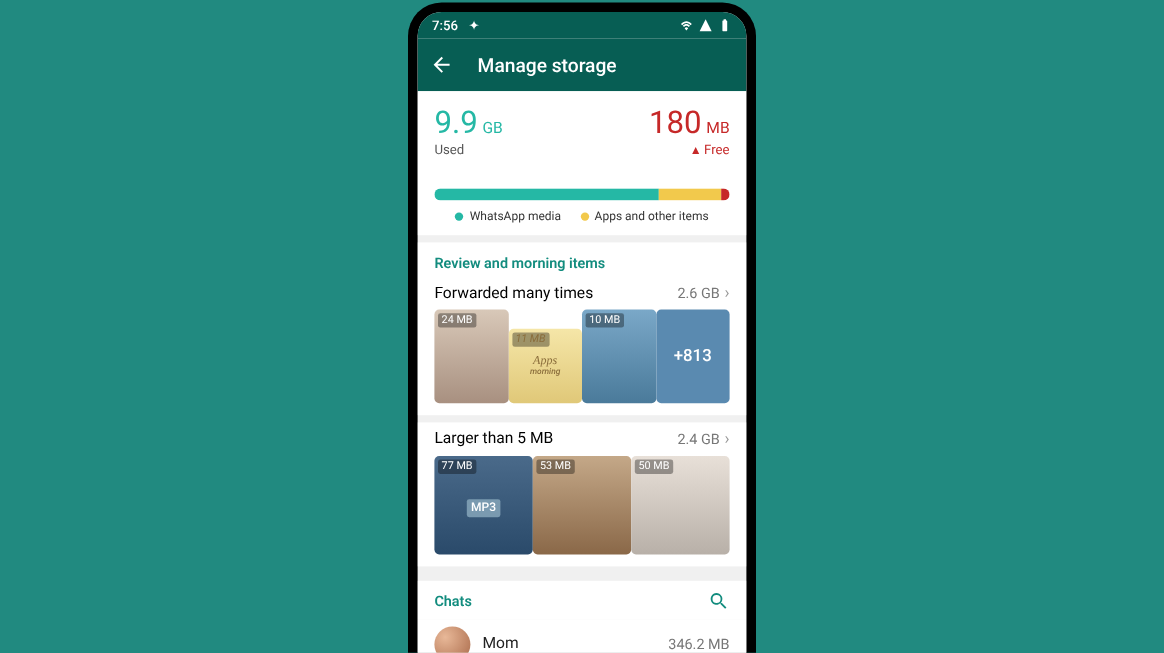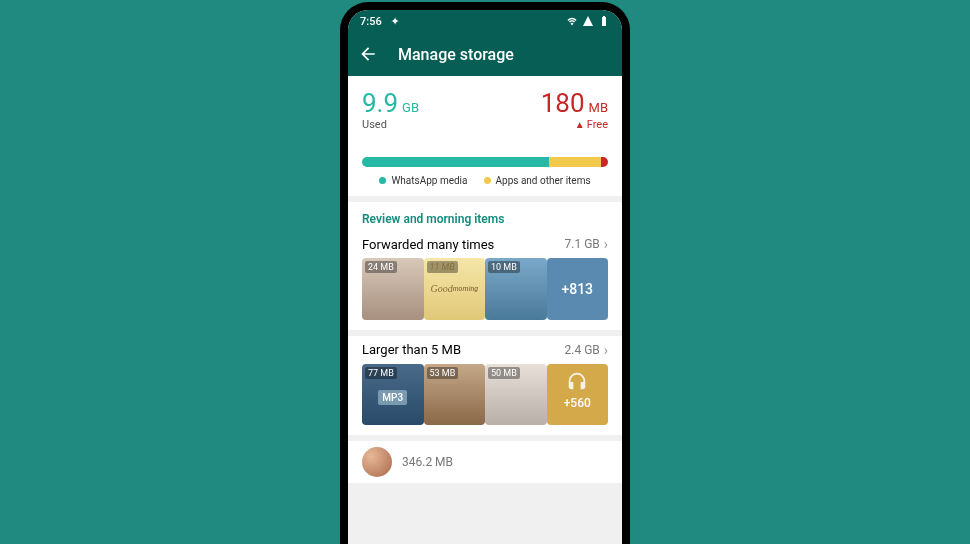--- a/index.html
+++ b/index.html
@@ -111,21 +111,21 @@
     position: relative; overflow: hidden;
     display: flex; align-items: center; justify-content: center;
     font-size: 14px; color: #fff; font-weight: 500;
   }
   .thumb .size-tag {
     position: absolute; top: 3px; left: 3px;
     font-size: 9px; background: rgba(0,0,0,0.35);
     padding: 1px 3px; border-radius: 2px; font-weight: 400;
   }
   .t1 { background: linear-gradient(#d8c8b8,#a89080); }
-  .t2 { background: linear-gradient(#f5e6a8,#e0c878); color:#8a6d3b; font-size:10px; font-style:italic; display:flex; flex-direction:row; align-items:center; justify-content:center;}
+  .t2 { background: linear-gradient(#f5e6a8,#e0c878); color:#8a6d3b; font-size:10px; font-style:italic; display:flex; flex-direction:column; align-items:center; justify-content:center;margin-top:16px;}
   .t2 .gm { font-family: cursive; }
   .t3 { background: linear-gradient(#7aa8c8,#4a7a9a); }
   .t4 { background: #5a8ab0; }
   .t5 { background: linear-gradient(#4a6a8a,#2a4a6a); display:flex; flex-direction:column; }
   .mp3 { background:#7a9ab0; padding:2px 4px; border-radius:2px; font-size:10px; margin-top:6px; }
   .t6 { background: linear-gradient(#c4a888,#8a6848); }
   .t7 { background: linear-gradient(#e8e0d8,#b8b0a8); }
   .t8 { background: #d4a94a; }
   .headphones { width: 22px; height: 22px; fill: #fff; opacity: 0.85; }
 
@@ -210,31 +210,31 @@
     </div>
 
     <div class="spacer"></div>
 
     <div class="section-title" style="background:#fff;">Review and morning items</div>
 
     <div class="group">
       <div class="group-header">
         <span>Forwarded many times</span>
         <span class="gh-right">
-            <span>7.1 GB</span>
+            <span>2.6 GB</span>
             <span class="chev">›</span>
           </span>
       </div>
       <div class="thumbs">
         <div class="thumb t1">
             <span class="size-tag">24 MB</span>
           </div>
         <div class="thumb t2">
             <span class="size-tag">11 MB</span>
-            <span class="gm">Good</span>
+            <span class="gm">Apps</span>
             <span style="font-size:7px;text-align:center;">morning</span>
           </div>
         <div class="thumb t3">
             <span class="size-tag">10 MB</span>
           </div>
         <div class="thumb t4">
             <span>+813</span>
           </div>
       </div>
     </div>
@@ -251,28 +251,29 @@
         <div class="thumb t5">
             <span class="size-tag">77 MB</span>
             <span class="mp3">MP3</span>
           </div>
         <div class="thumb t6">
             <span class="size-tag">53 MB</span>
           </div>
         <div class="thumb t7">
             <span class="size-tag">50 MB</span>
           </div>
-        <div class="thumb t8">
-          <svg class="headphones" viewBox="0 0 24 24" style="position:absolute; top:6px;">
-              <path d="M12 3a9 9 0 00-9 9v6a3 3 0 003 3h2v-8H5v-1a7 7 0 0114 0v1h-3v8h2a3 3 0 003-3v-6a9 9 0 00-9-9z"></path>
-            </svg>
-          <span style="font-size:12px; margin-top:18px;">+560</span>
-        </div>
-      </div>
-    </div>
-
+      </div>
+    </div>
+
+    <div class="chats-header">
+      <span class="ct">Chats</span>
+      <svg class="search-icon" viewBox="0 0 24 24">
+          <path d="M15.5 14h-.8l-.3-.3a6.5 6.5 0 10-.7.7l.3.3v.8l5 5 1.5-1.5-5-5zm-6 0a4.5 4.5 0 110-9 4.5 4.5 0 010 9z"></path>
+        </svg>
+    </div>
     <div class="chat-row">
       <div class="avatar"></div>
+      <span class="chat-name">Mom</span>
       <span class="chat-size">346.2 MB</span>
     </div>
 
   </div>
 </div>
 
 </body></html>

